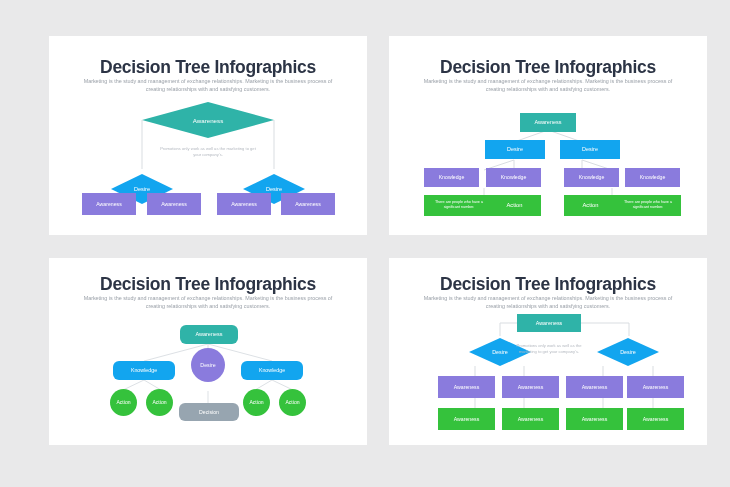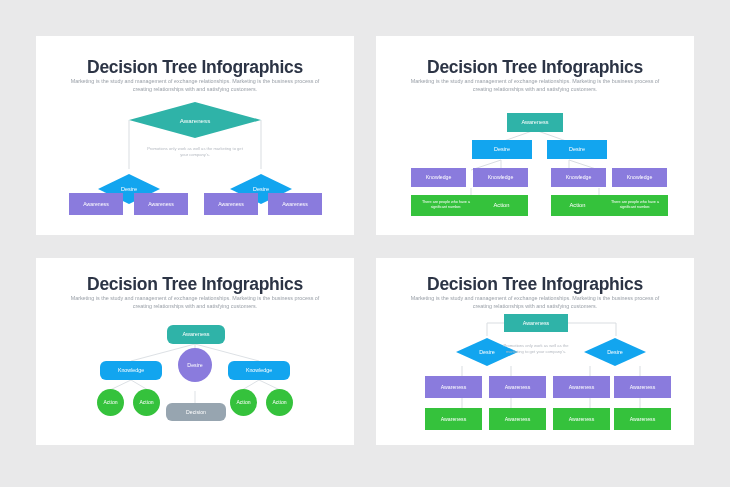--- a/index.html
+++ b/index.html
@@ -8,20 +8,21 @@
     background:#e9e9ea;
     font-family:"Liberation Sans", sans-serif;
     overflow:hidden;
   }
   .canvas{position:relative;width:730px;height:487px;}
 
   .card{
     position:absolute;
     background:#ffffff;
     box-sizing:border-box;
+    margin-left:13px;
   }
   #card-1{left:36px;  top:36px;  width:318px; height:199px;}
   #card-2{left:376px; top:36px;  width:318px; height:199px;}
   #card-3{left:36px;  top:258px; width:318px; height:187px;}
   #card-4{left:376px; top:258px; width:318px; height:187px;}
 
   .title{
     position:absolute;left:0;right:0;
     text-align:center;
     color:#2c3445;

